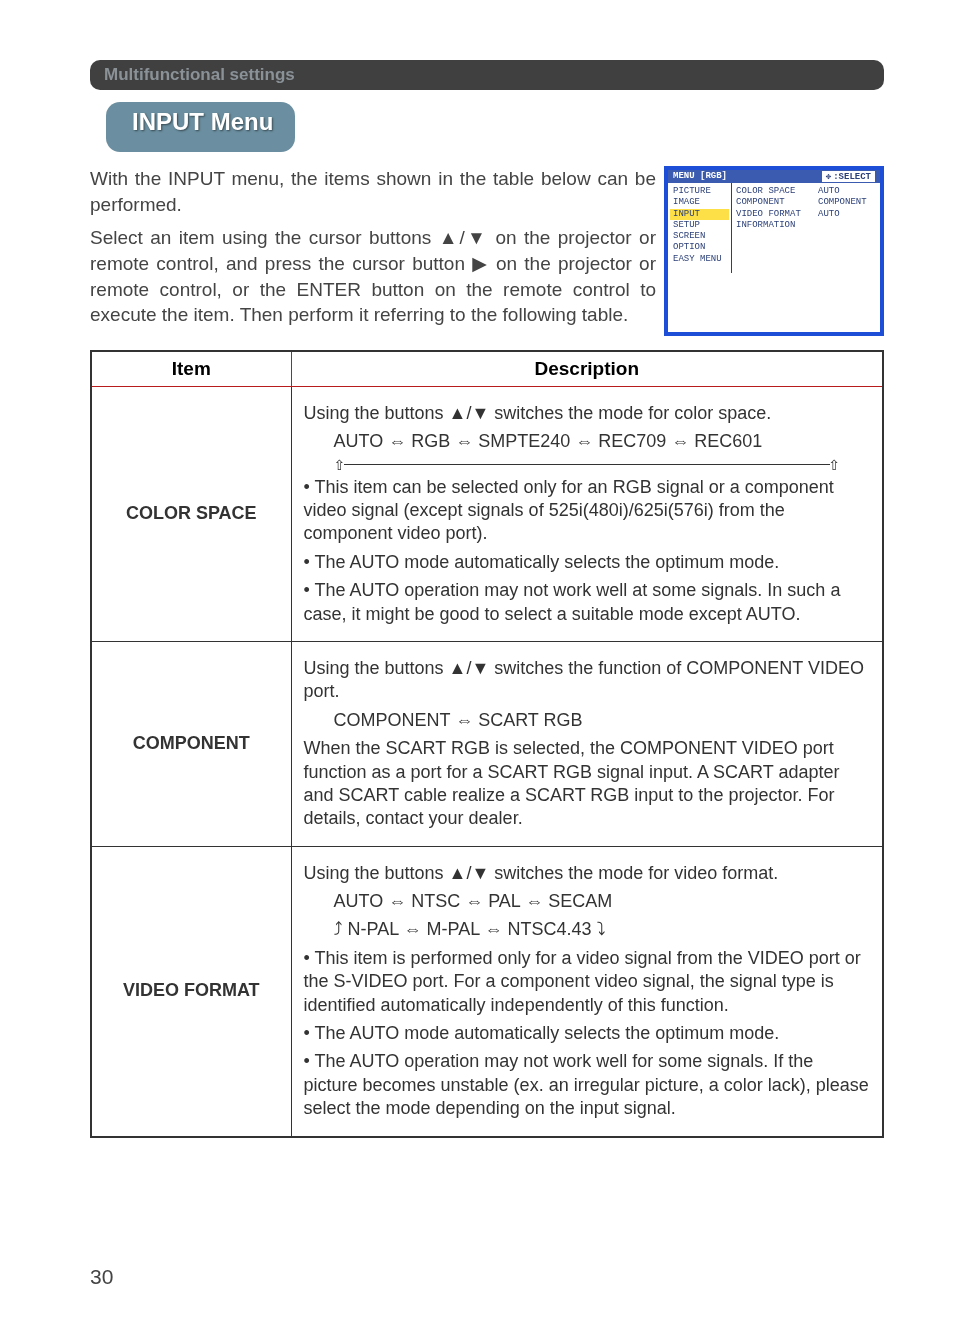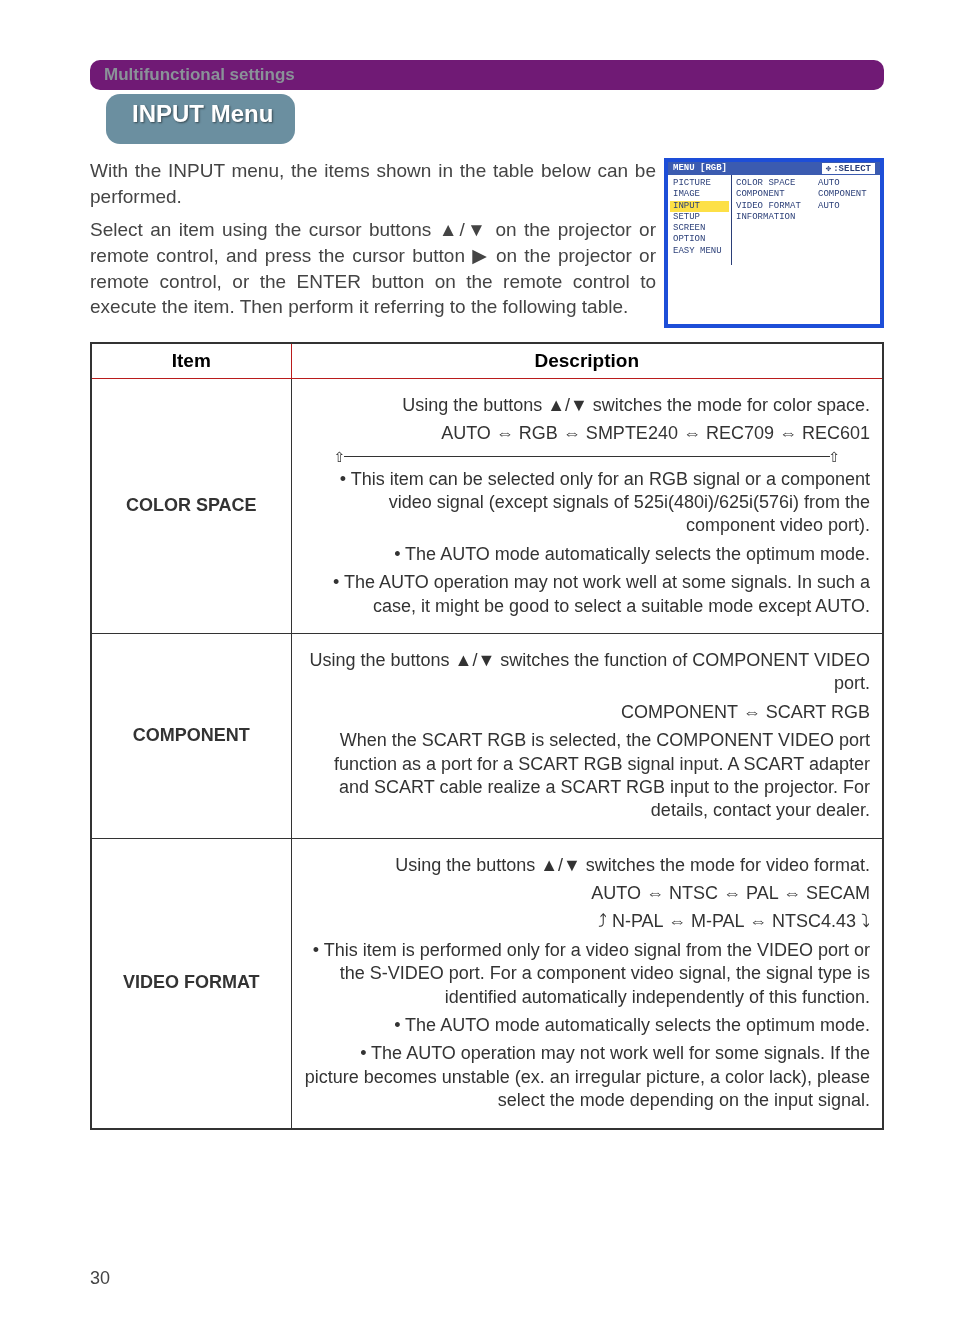--- a/index.html
+++ b/index.html
@@ -5,27 +5,27 @@
     * { box-sizing: border-box; margin: 0; padding: 0; }
     body {
       font-family: Arial, Helvetica, sans-serif;
       width: 954px;
       height: 1339px;
       background: #fff;
       position: relative;
       padding: 60px 70px 0 90px;
     }
     .section-banner {
-      background: #701a75;
+      background: #404040;
       color: #8a9298;
       font-size: 17px;
       font-weight: bold;
       padding: 5px 14px;
       border-radius: 10px;
-      margin-bottom: 0;
+      margin-bottom: 8px;
       width: 100%;
     }
     .menu-pill {
       display: inline-block;
       background: #6b8fa0;
       color: #fff;
       font-size: 24px;
       font-weight: bold;
       padding: 6px 22px 16px 26px;
       border-radius: 14px;
@@ -103,21 +103,20 @@
       padding: 6px;
       text-align: center;
     }
     table.main td {
       border: 1px solid #333;
       font-size: 18px;
       color: #333;
       padding: 10px 12px;
       vertical-align: middle;
       line-height: 1.3;
-      text-align: right;
     }
     table.main td.itemcell {
       font-weight: bold;
       text-align: center;
       width: 200px;
     }
     .desc p { margin: 5px 0; }
     .cycle {
       padding-left: 30px;
       position: relative;
@@ -138,21 +137,21 @@
       left: 10px; right: 10px; top: 5px;
       border-top: 1px solid #333;
     }
     .cycle-row3 {
       padding-left: 30px;
     }
     .page-num {
       position: absolute;
       bottom: 50px;
       left: 90px;
-      font-size: 18px;
+      font-size: 21px;
       color: #444;
     }
   </style>
 </head>
 <body>
 
 
 
 <div class="section-banner">Multifunctional settings</div>
 

